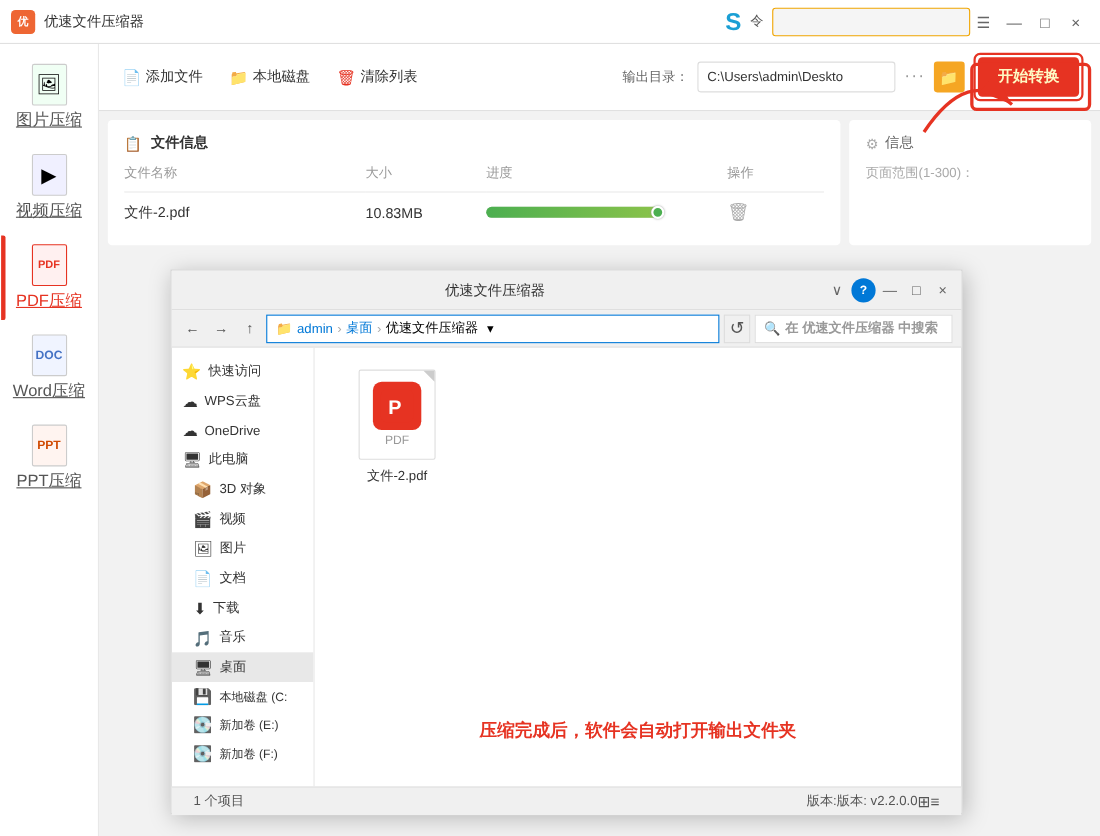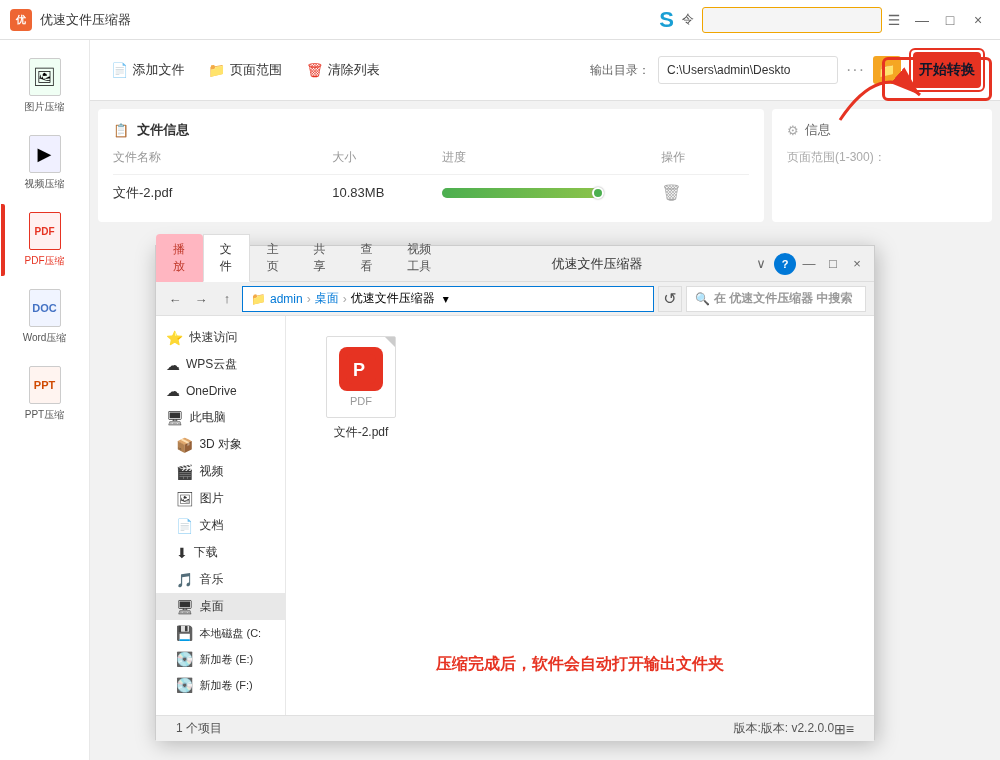--- a/index.html
+++ b/index.html
@@ -17,36 +17,36 @@
     .window-controls { display:flex; gap:4px; margin-left:auto; }
     .win-btn { width:24px; height:24px; display:flex; align-items:center; justify-content:center; cursor:pointer; color:#666; font-size:14px; border-radius:3px; }
 
     
     .main-layout { display:flex; height: calc(760px - 40px); }
 
     
     .sidebar { width:90px; background:#fff; border-right:1px solid #e8e8e8; display:flex; flex-direction:column; align-items:center; padding-top:10px; gap:5px; }
     .sidebar-item { display:flex; flex-direction:column; align-items:center; width:80px; padding:8px 4px; cursor:pointer; border-radius:4px; gap:4px; }
     .sidebar-item.active { color:#e84; }
-    .sidebar-item .s-label { font-size:10px; color:#555; }
+    .sidebar-item .s-label { font-size:15px; color:#555;text-decoration:underline; }
     .sidebar-item.active .s-label { color:#e63322; }
 
     
     .content { flex:1; background:#f2f2f2; display:flex; flex-direction:column; }
 
     
     .toolbar { display:flex; align-items:center; background:#fff; padding:8px 15px; gap:12px; border-bottom:1px solid #e0e0e0; }
     .toolbar-btn { display:flex; align-items:center; gap:4px; font-size:13px; color:#333; cursor:pointer; padding:3px 6px; border-radius:3px; }
     .toolbar-btn .t-icon { font-size:14px; color:#4a9fd4; }
     .toolbar-btn .t-icon.red { color:#e63322; }
     .toolbar-right { margin-left:auto; display:flex; align-items:center; gap:8px; }
     .output-label { font-size:12px; color:#666; }
     .output-more { color:#999; cursor:pointer; font-size:16px; letter-spacing:1px; }
     .folder-btn { width:28px; height:28px; background:#f5a623; border-radius:3px; display:flex; align-items:center; justify-content:center; cursor:pointer; color:#fff; font-size:14px; }
-    .start-btn { background:#e63322; color:#0f172a; border:none; border-radius:4px; padding:6px 6px; font-size:14px; font-weight:bold; cursor:pointer; height:36px; }
+    .start-btn { background:#e63322; color:#fef9c3; border:none; border-radius:4px; padding:6px 18px; font-size:14px; font-weight:bold; cursor:pointer; height:36px; }
     .section-header { display:flex; align-items:center; gap:8px; font-size:13px; color:#333; font-weight:bold; margin-bottom:10px; }
     .file-table { width:100%; border-collapse:collapse; }
     .file-table th { text-align:left; font-size:12px; color:#999; font-weight:normal; padding-bottom:8px; border-bottom:1px solid #f0f0f0; }
     .file-table td { font-size:13px; color:#333; padding:8px 0; }
     .file-table .col-name { width:200px; }
     .file-table .col-size { width:100px; }
     .file-table .col-progress { width:200px; }
     .file-table .col-action { width:80px; }
 
     
@@ -162,21 +162,21 @@
 
   <div class="content">
 
     <div class="toolbar">
       <div class="toolbar-btn">
         <span class="t-icon">📄</span>
         <span>添加文件</span>
       </div>
       <div class="toolbar-btn">
         <span class="t-icon">📁</span>
-        <span>页面范围</span>
+        <span>本地磁盘</span>
       </div>
       <div class="toolbar-btn">
         <span class="t-icon red">🗑</span>
         <span>清除列表</span>
       </div>
 
       <div class="toolbar-right">
         <span class="output-label">输出目录：</span>
         <div style="background:#fff; border:1px solid #ddd; border-radius:3px; height:28px; padding:0 8px; font-size:12px; display:flex; align-items:center; width:180px; color:#333;">
           <span>C:\Users\admin\Deskto</span>
@@ -238,40 +238,20 @@
 
     <div style="flex:1; background:#f2f2f2; position:relative;">
     </div>
 
   </div>
 </div>
 
 <div class="fm-window">
 
   <div class="fm-title-bar">
-    <div class="fm-tabs-area">
-      <div class="fm-tab highlight">
-        <span>播放</span>
-      </div>
-      <div class="fm-tab active">
-        <span>文件</span>
-      </div>
-      <div class="fm-tab">
-        <span>主页</span>
-      </div>
-      <div class="fm-tab">
-        <span>共享</span>
-      </div>
-      <div class="fm-tab">
-        <span>查看</span>
-      </div>
-      <div class="fm-tab">
-        <span>视频工具</span>
-      </div>
-    </div>
     <div class="fm-win-title">优速文件压缩器</div>
     <div class="fm-win-controls">
       <div class="fm-win-btn">∨</div>
       <div style="width:22px; height:22px; background:#0078d7; border-radius:50%; display:flex; align-items:center; justify-content:center; color:#fff; font-size:11px; font-weight:bold; cursor:pointer;">?</div>
       <div class="fm-win-btn">—</div>
       <div class="fm-win-btn">□</div>
       <div class="fm-win-btn close">×</div>
     </div>
   </div>
 

